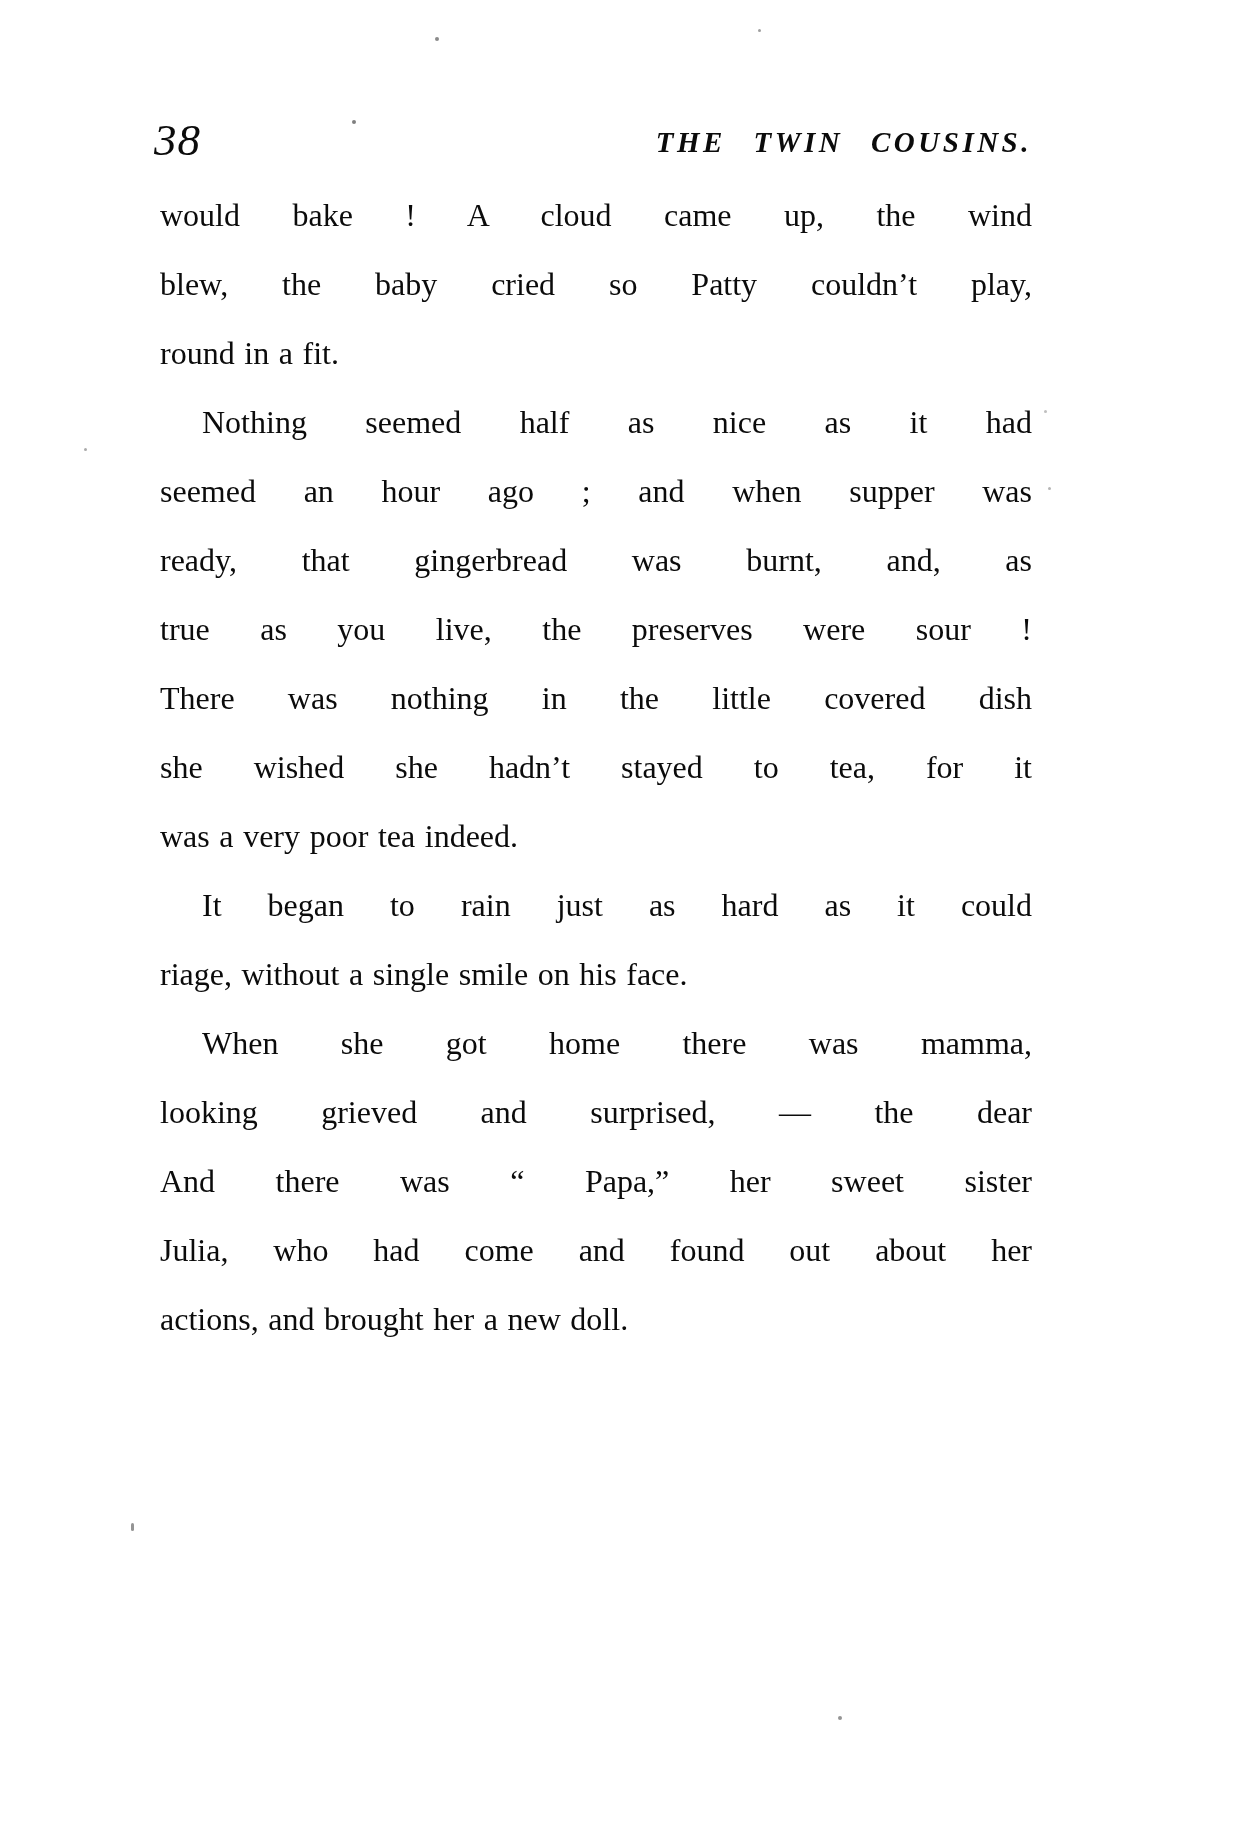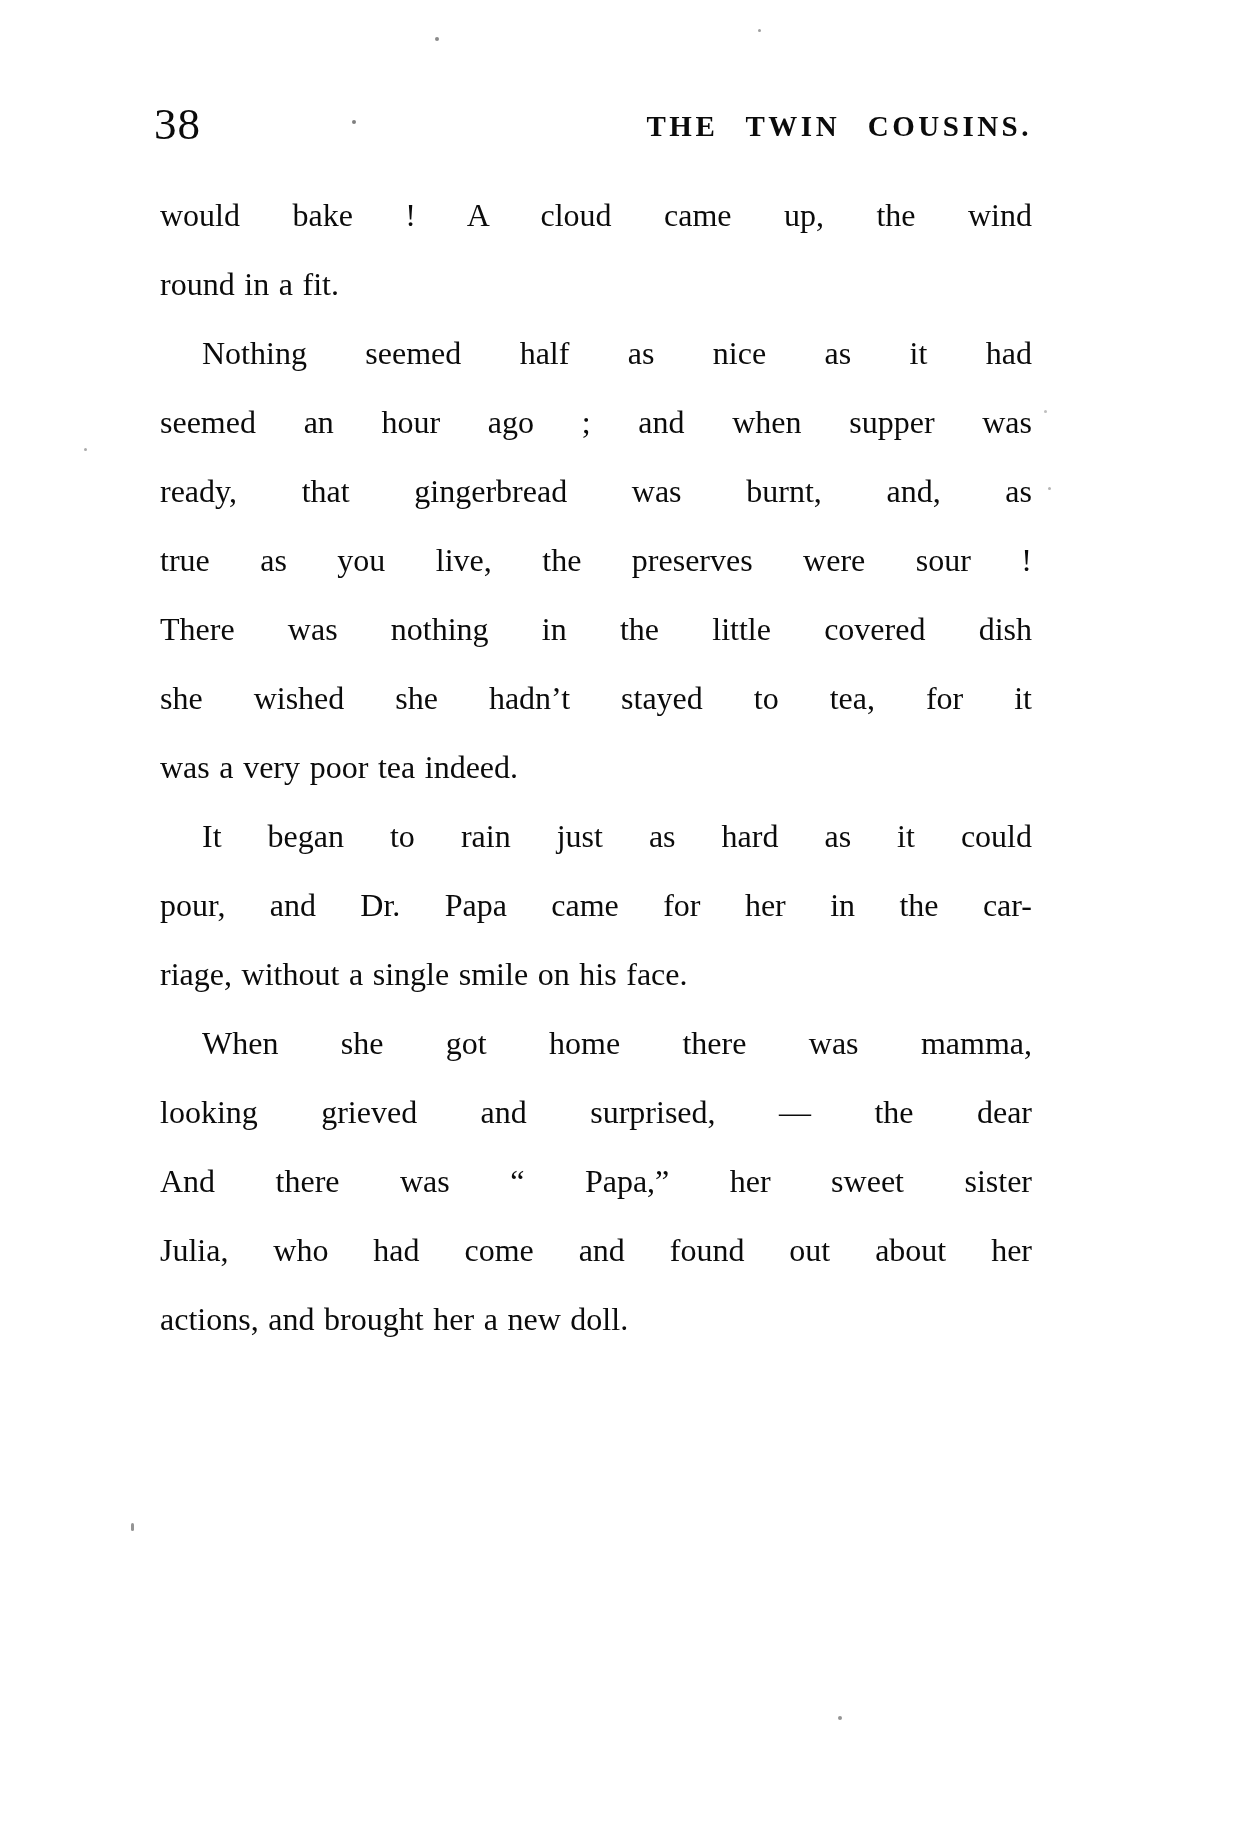--- a/index.html
+++ b/index.html
@@ -13,23 +13,24 @@
     height: 1831px;
     background: #ffffff;
     overflow: hidden;
     font-family: "Liberation Serif", "DejaVu Serif", serif;
     color: #0b0b0b;
   }
   
   .running-head {
     position: absolute;
     left: 158px;
-    top: 100px;
+    top: 116px;
     width: 874px;
     height: 52px;
+    font-style: italic;
   }
   .page-num {
     position: absolute;
     left: -4px;
     top: 0px;
     font-size: 45px;
     line-height: 48px;
     letter-spacing: 1px;
   }
   .running-title {
@@ -88,34 +89,34 @@
 <div class="page">
 
   <header class="running-head">
     <span class="page-num">38</span>
     <span class="running-title">THE TWIN COUSINS.</span>
   </header>
 
   <main class="body-text" id="body-text">
       <div class="para">
         <div class="line">would bake !  A cloud came up, the wind</div>
+        <div class="line">blew, the baby cried so Patty couldn’t play,</div>
         <div class="line para-end">round in a fit.</div>
       </div>
       <div class="para indented">
         <div class="line">Nothing seemed half as nice as it had</div>
         <div class="line">seemed an hour ago ; and when supper was</div>
         <div class="line">ready, that gingerbread was burnt, and, as</div>
         <div class="line">true as you live, the preserves were sour !</div>
         <div class="line">There was nothing in the little covered dish</div>
         <div class="line">she wished she hadn’t stayed to tea, for it</div>
         <div class="line para-end">was a very poor tea indeed.</div>
       </div>
       <div class="para indented">
         <div class="line">It began to rain just as hard as it could</div>
-        <div class="line">pour, and Dr. Papa came for her in the car-</div>
         <div class="line para-end">riage, without a single smile on his face.</div>
       </div>
       <div class="para indented">
         <div class="line">When she got home there was mamma,</div>
         <div class="line">looking grieved and surprised, — the dear</div>
         <div class="line">And there was “ Papa,” her sweet sister</div>
         <div class="line">Julia, who had come and found out about her</div>
         <div class="line para-end">actions, and brought her a new doll.</div>
       </div>
     </main>

